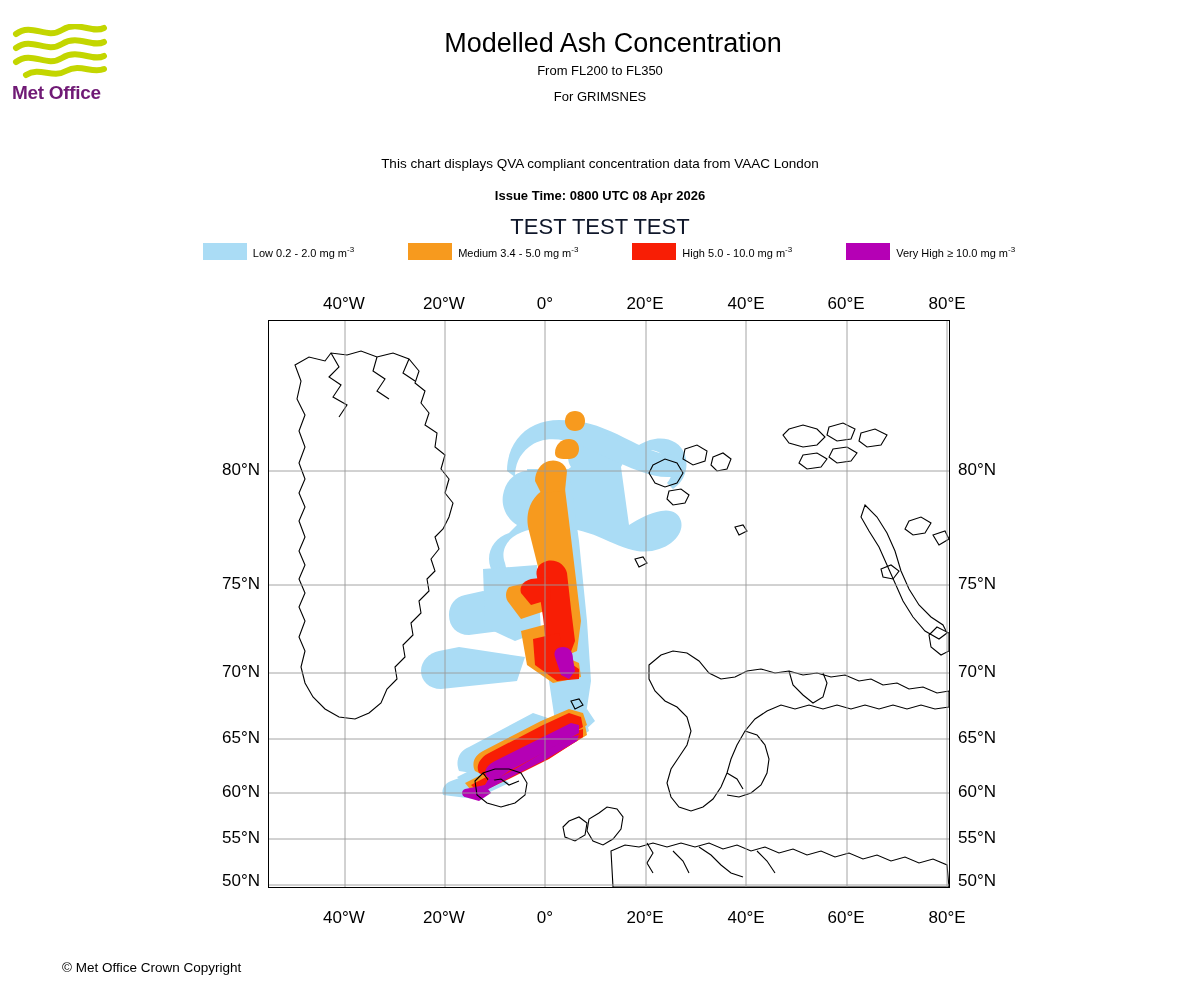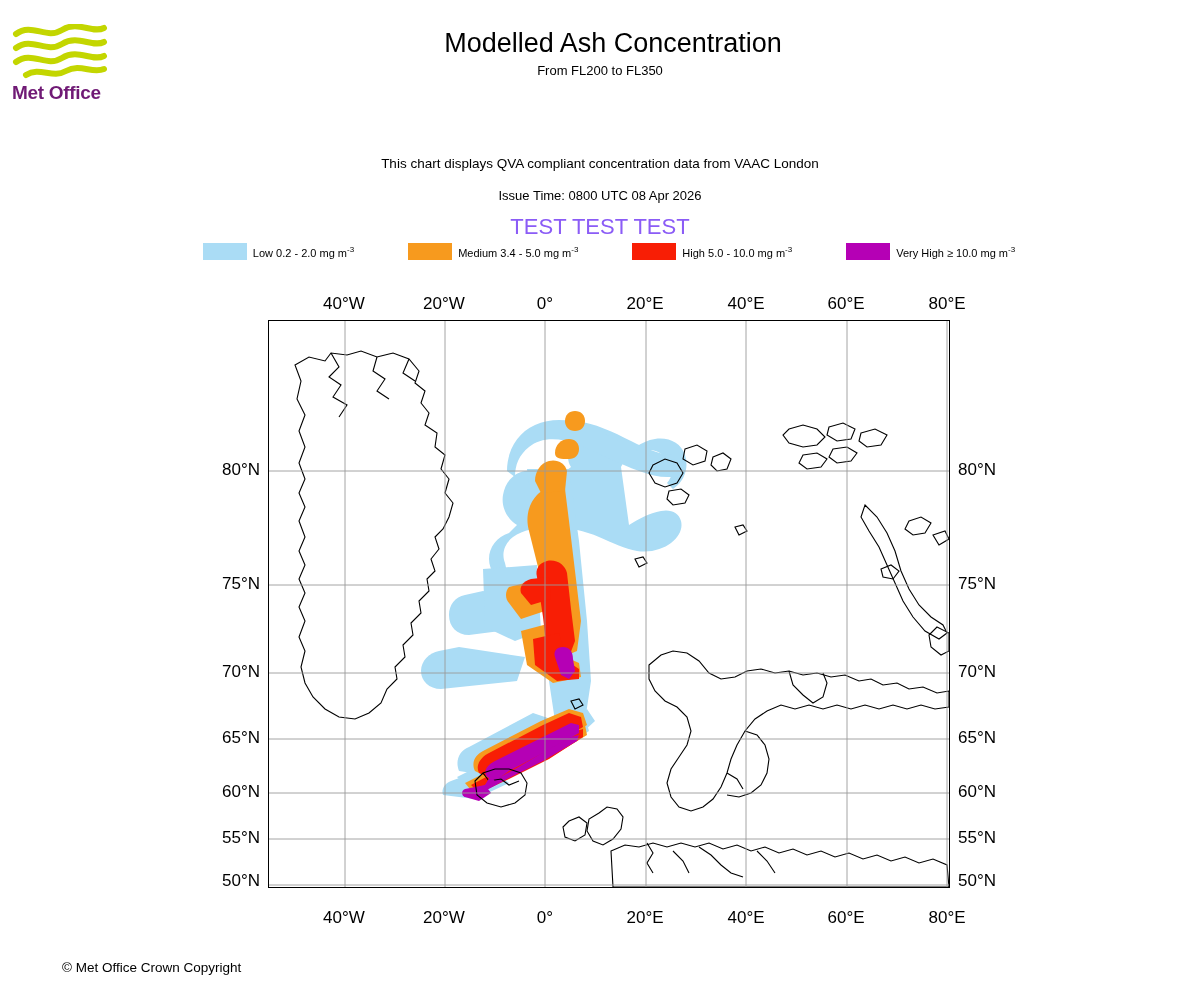--- a/index.html
+++ b/index.html
@@ -68,20 +68,21 @@
     text-align: center;
     font-size: 13.5px;
   }
   #issue-time {
     position: absolute;
     left: 0;
     top: 188px;
     width: 1200px;
     text-align: center;
     font-size: 13px;
+    font-weight: bold;
   }
   #test-banner {
     position: absolute;
     left: 0;
     top: 214px;
     width: 1200px;
     text-align: center;
     font-size: 22px;
     color: #ff0000;
   }
@@ -180,25 +181,26 @@
         <path d="M14 51 C 28 42, 40 55, 54 47 C 68 39, 80 50, 92 45"></path>
       </g>
     </svg>
   </div>
   <div class="logo-text" style="color: #701a75;">Met Office</div>
 </div>
 
 <div id="title-block">
   <div class="t1">Modelled Ash Concentration</div>
   <div class="t2">From FL200 to FL350</div>
+  <div class="t3">For GRIMSNES</div>
 </div>
 
 <div id="subtitle">This chart displays QVA compliant concentration data from VAAC London</div>
 <div id="issue-time">Issue Time: 0800 UTC 08 Apr 2026</div>
-<div id="test-banner" style="color: #8b5cf6;">TEST TEST TEST</div>
+<div id="test-banner" style="color: #0f172a;">TEST TEST TEST</div>
 
 <div id="legend">
   <div class="item">
     <span class="swatch" style="background: rgb(170, 220, 245);"></span>
     <span class="lbl"><span>Low 0.2 - 2.0 mg m</span><sup>-3</sup></span>
   </div>
   <div class="item">
     <span class="swatch" style="background: rgb(247, 154, 30);"></span>
     <span class="lbl"><span>Medium 3.4 - 5.0 mg m</span><sup>-3</sup></span>
   </div>

